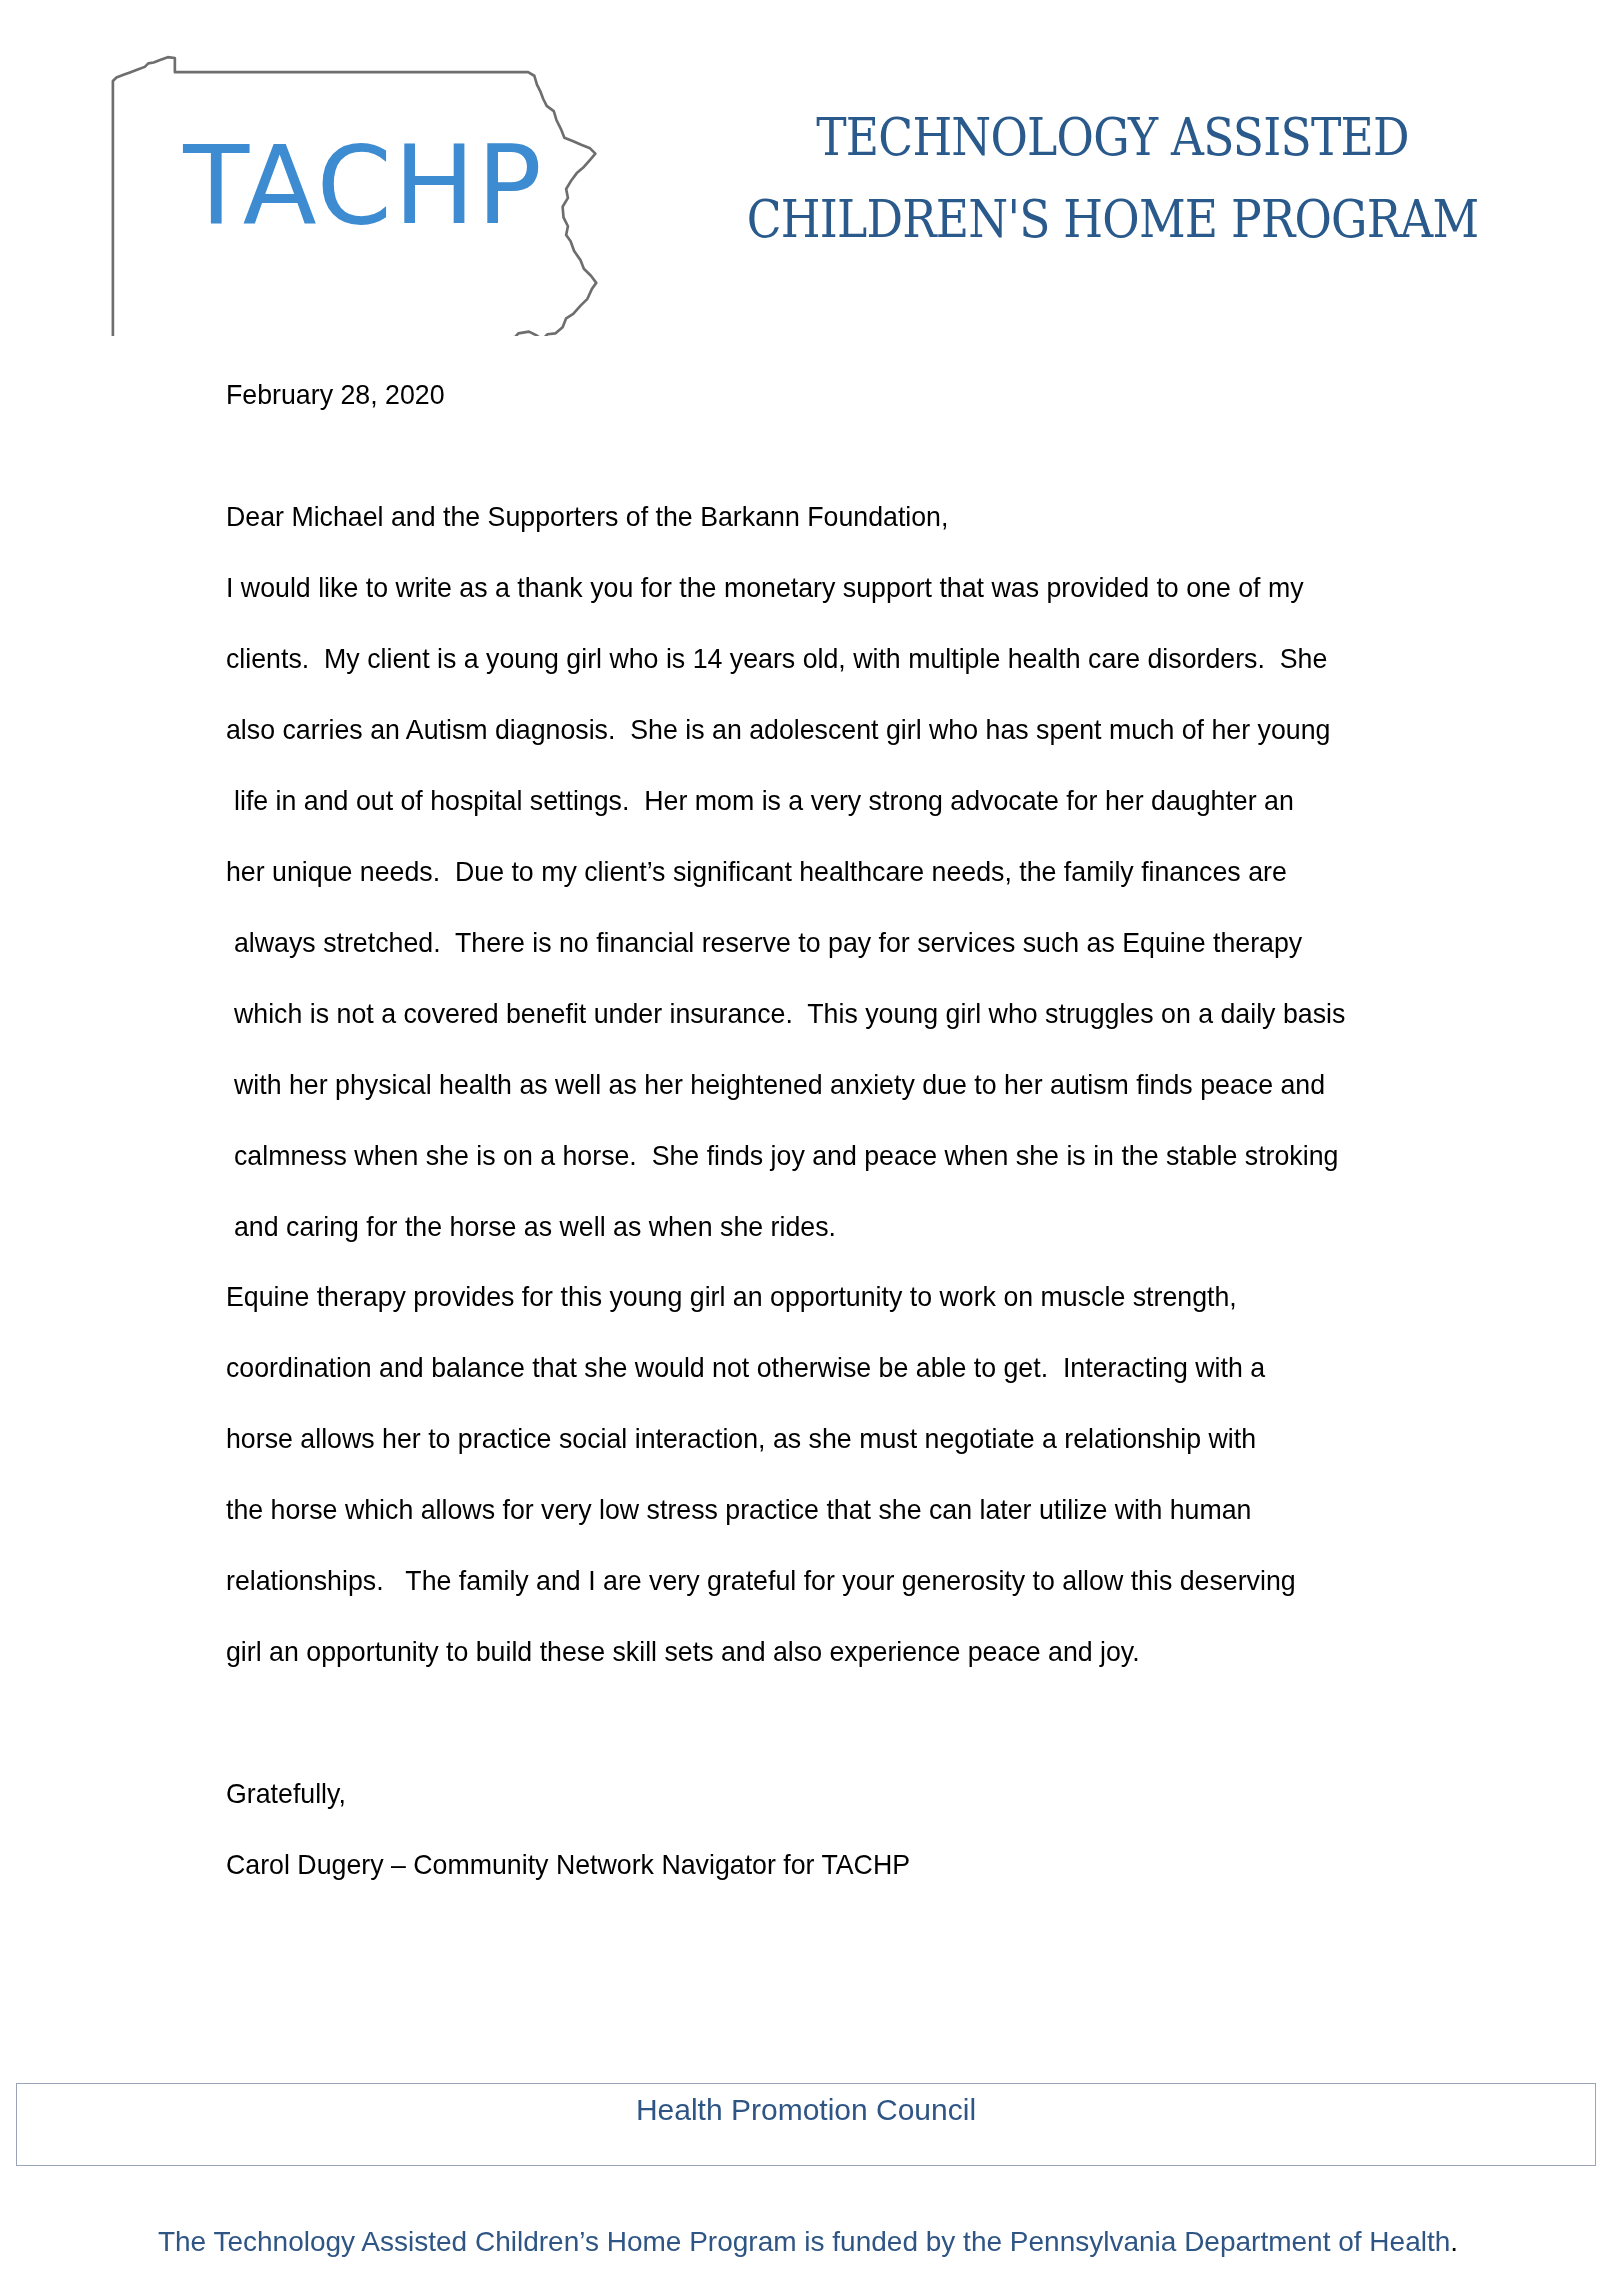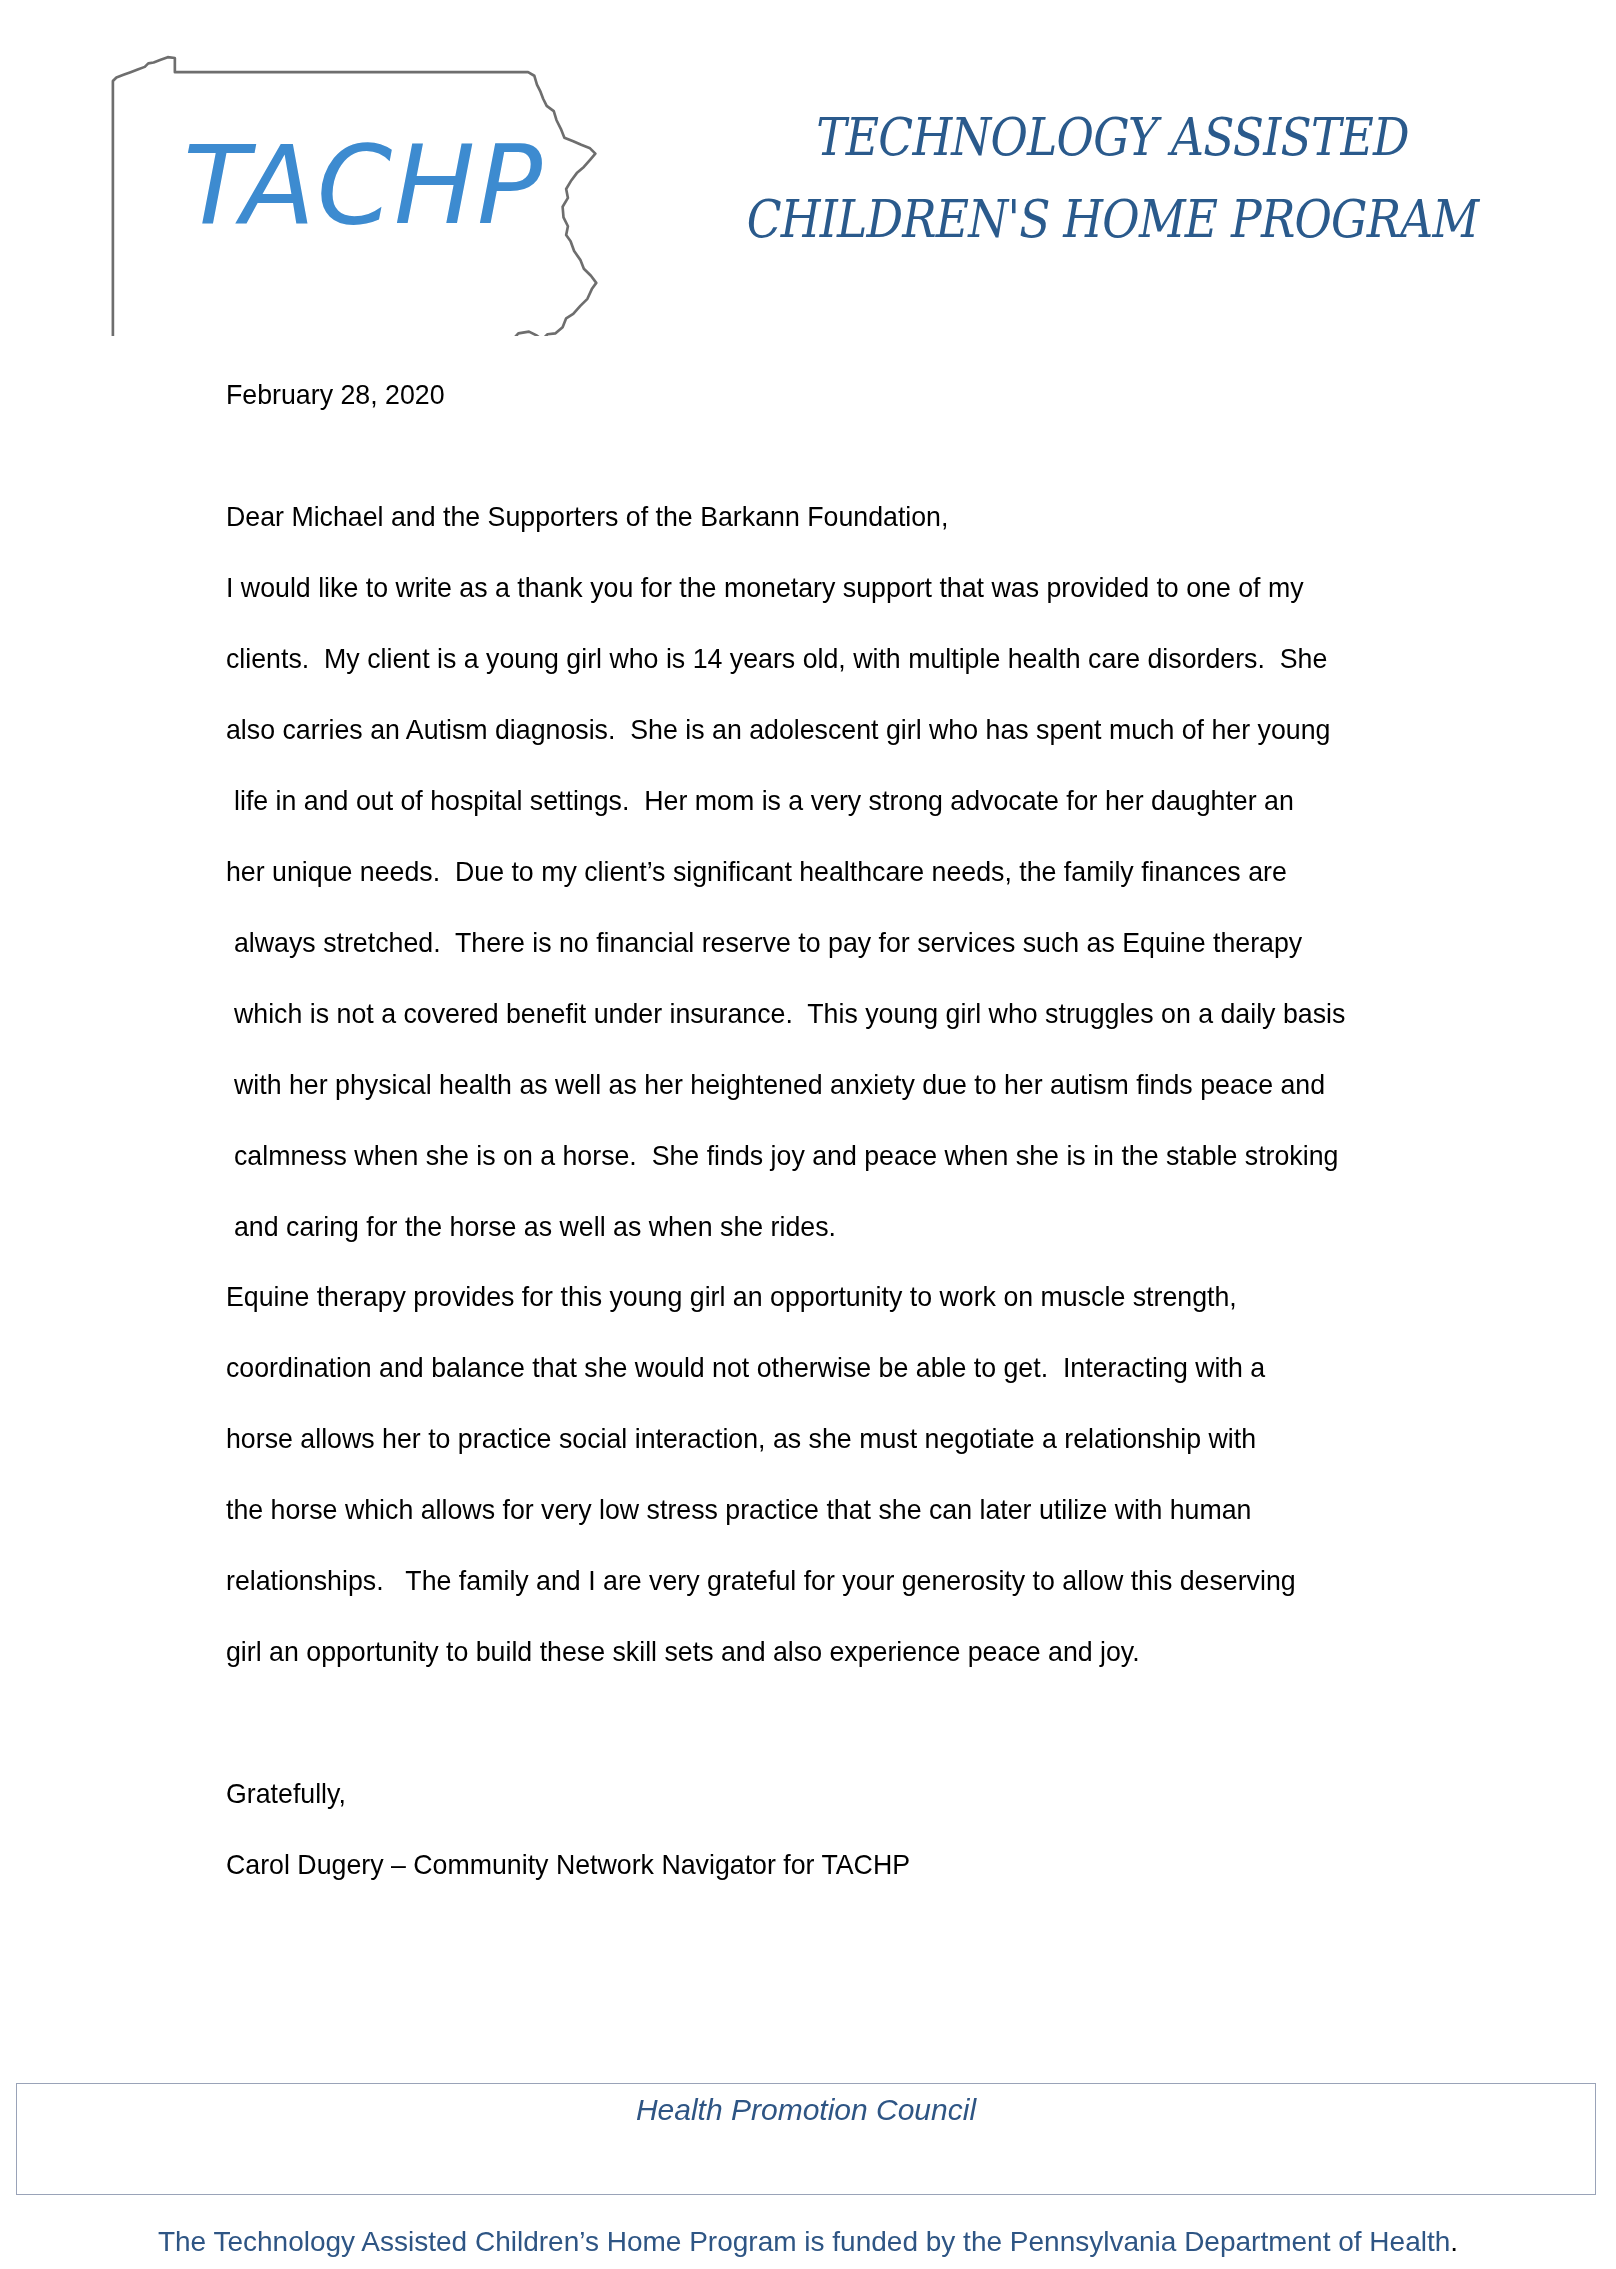--- a/index.html
+++ b/index.html
@@ -14,21 +14,20 @@
       overflow: hidden;
       font-family: "Liberation Sans", "DejaVu Sans", sans-serif;
       color: #000000;
     }
     .letterhead {
       position: absolute;
       left: 0;
       top: 0;
       width: 1616px;
       height: 355px;
-      font-style: italic;
     }
     .logo {
       position: absolute;
       left: 102px;
       top: 35px;
       width: 514px;
       height: 301px;
     }
     .logo svg {
       position: absolute;
@@ -83,27 +82,26 @@
       transform-origin: left top;
     }
     .line.indent {
       left: 8px;
     }
     .footer-box {
       position: absolute;
       left: 16px;
       top: 2083px;
       width: 1580px;
-      height: 112px;
+      height: 83px;
       border: 1.8px solid #9aa3b8;
       box-sizing: border-box;
       color: #2e5584;
       text-align: center;
       font-family: "Liberation Sans", sans-serif;
-      font-style: italic;
     }
     .footer-org {
       position: absolute;
       left: 0;
       right: 0;
       top: 7px;
       font-size: 30px;
       line-height: 37px;
     }
     .footer-contact {

